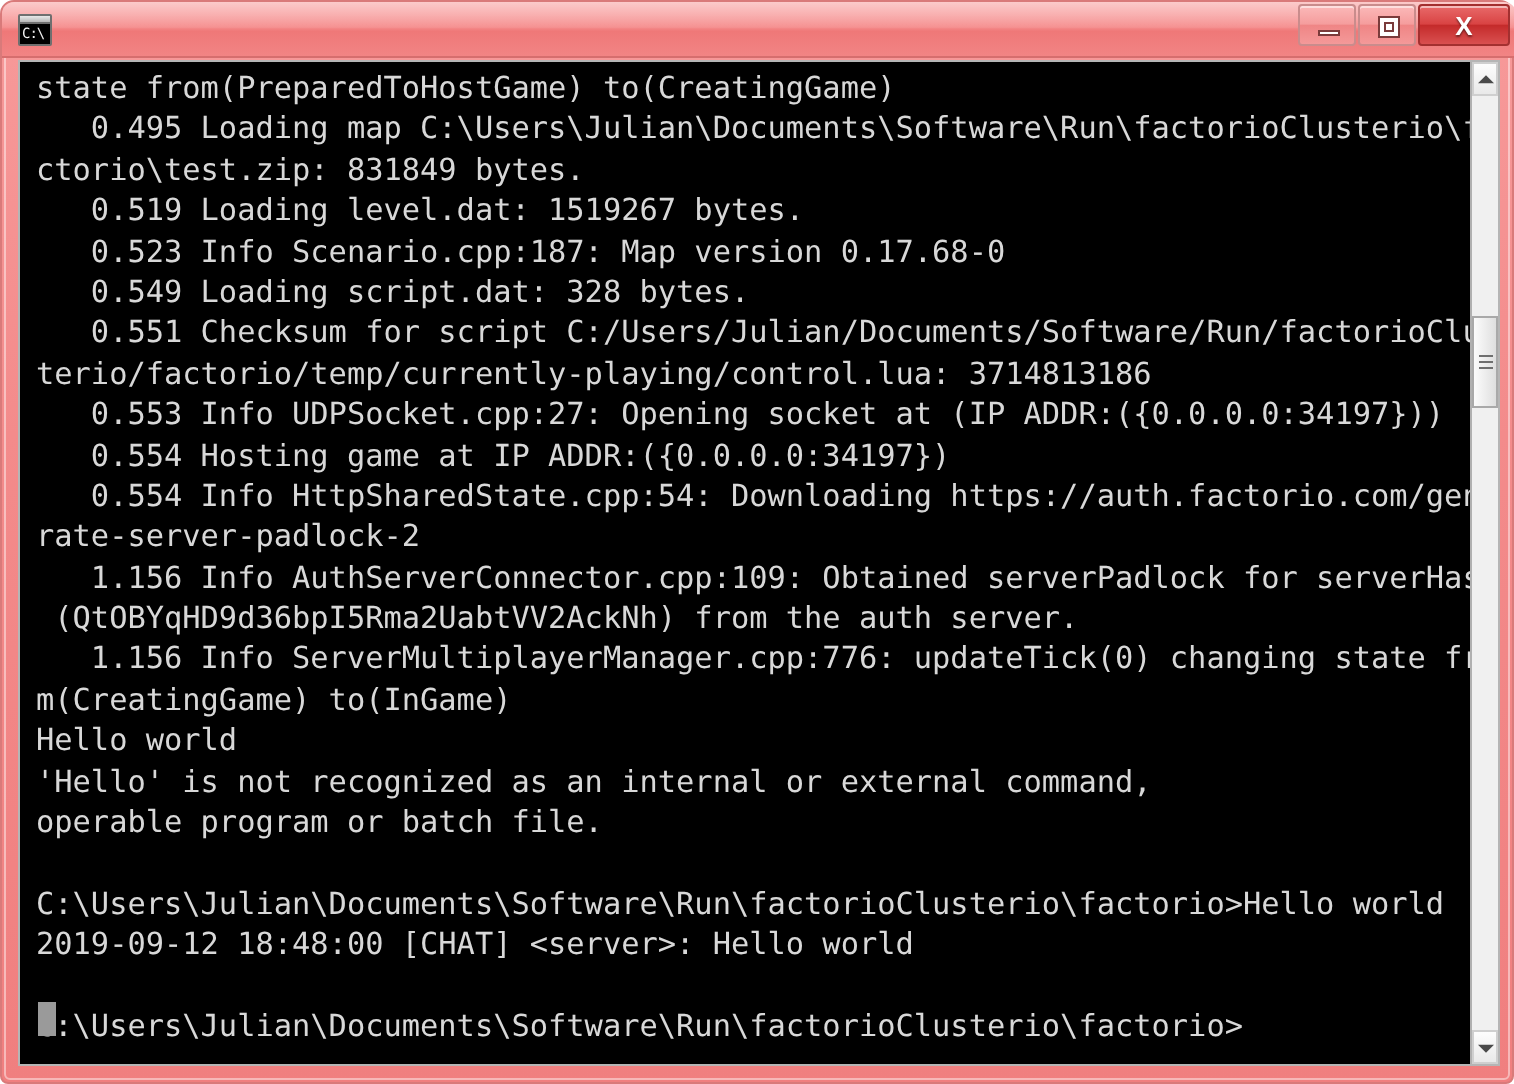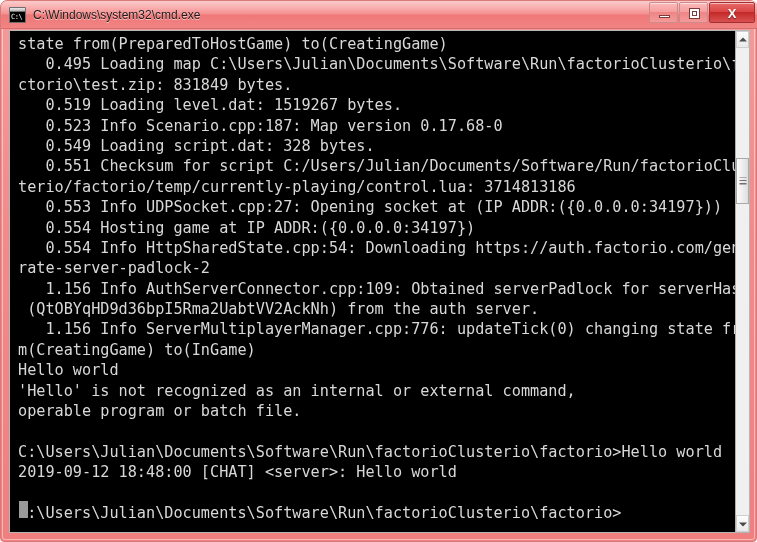--- a/index.html
+++ b/index.html
@@ -286,21 +286,20 @@
   <div id="frame-highlight"></div>
 
   <div id="title-bar">
     <div id="title-gloss"></div>
 
     <div id="cmd-icon">
       <div class="bar"></div>
       <div class="glyph">C:\</div>
     </div>
 
-    <div id="title-text">C:\Windows\system32\cmd.exe</div>
 
     <div id="window-buttons">
       <div class="win-btn" id="btn-minimize">
         <div class="mark"></div>
       </div>
       <div class="win-btn" id="btn-maximize">
         <div class="mark"></div>
       </div>
       <div class="win-btn" id="btn-close">
         <div class="gl">X</div>

